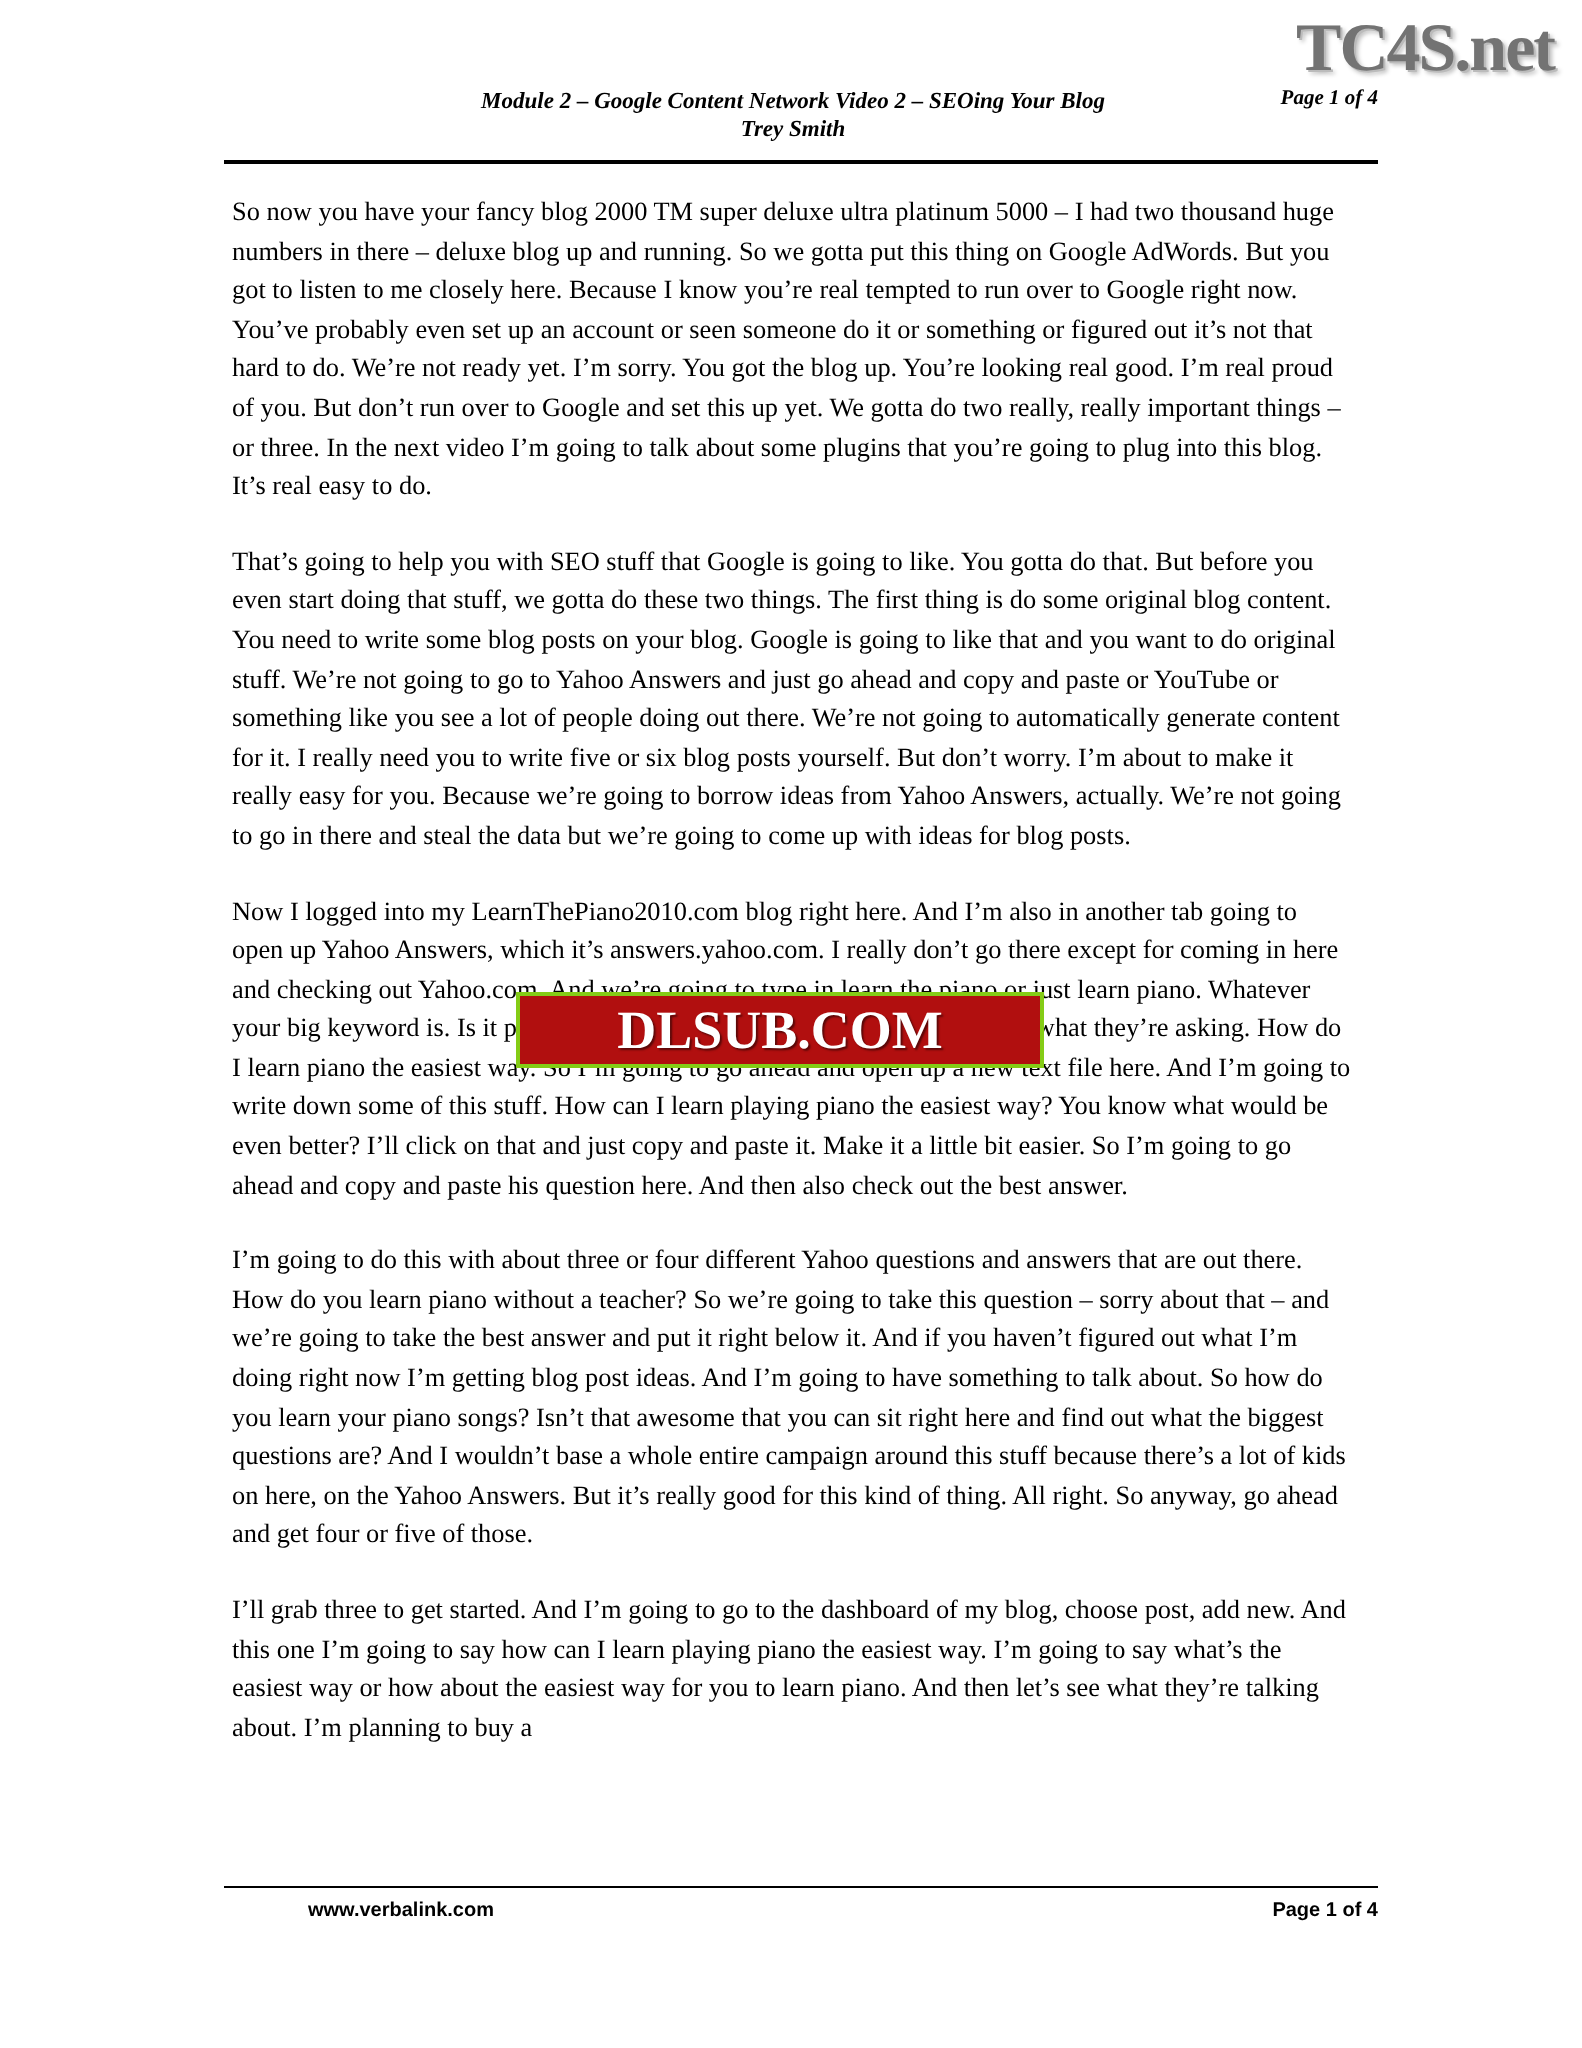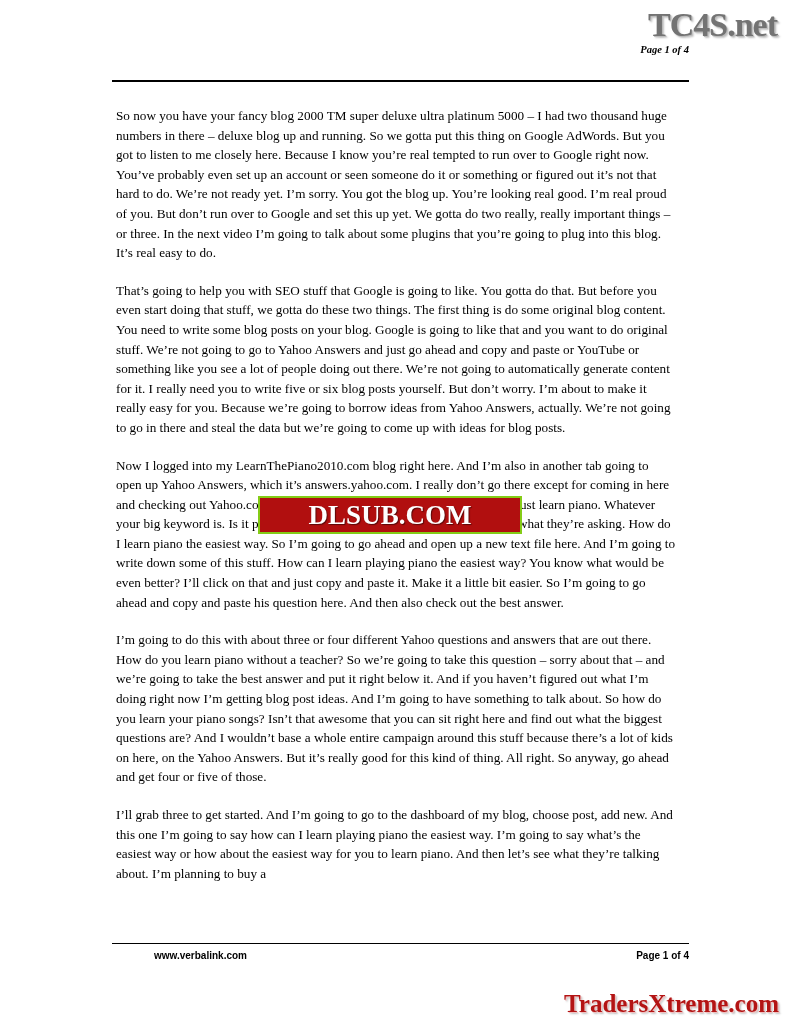--- a/index.html
+++ b/index.html
@@ -74,21 +74,20 @@
   .body-text {
     position: absolute;
     top: 96px;
     left: 116px;
     width: 560px;
     font-family: "Liberation Serif", serif;
     font-size: 13.2px;
     line-height: 19.6px;
     text-align: left;
     color: #000;
-    margin-top: 10px;
   }
   .body-text p {
     margin: 0 0 18px 0;
   }
 
   
   .rule-bottom {
     position: absolute;
     bottom: 80px;
     left: 112px;
@@ -153,20 +152,22 @@
 </style>
 </head>
 <body>
 
 <div class="page">
 
   <div class="tc4s-logo">TC4S.net</div>
 
   <div class="header">
     <div class="header-center">
+      <div>Module 2 – Google Content Network Video 2 – SEOing Your Blog</div>
+      <div>Trey Smith</div>
     </div>
     <div class="header-pageno">Page 1 of 4</div>
   </div>
 
   <div class="rule-top"></div>
 
   <div class="body-text">
     <p>So now you have your fancy blog 2000 TM super deluxe ultra platinum 5000 – I had two thousand huge numbers in there – deluxe blog up and running.  So we gotta put this thing on Google AdWords.  But you got to listen to me closely here.  Because I know you’re real tempted to run over to Google right now.  You’ve probably even set up an account or seen someone do it or something or figured out it’s not that hard to do.  We’re not ready yet.  I’m sorry.  You got the blog up.  You’re looking real good.  I’m real proud of you.  But don’t run over to Google and set this up yet.  We gotta do two really, really important things – or three.  In the next video I’m going to talk about some plugins that you’re going to plug into this blog.  It’s real easy to do.</p>
     <p>That’s going to help you with SEO stuff that Google is going to like.  You gotta do that.  But before you even start doing that stuff, we gotta do these two things.  The first thing is do some original blog content.  You need to write some blog posts on your blog.  Google is going to like that and you want to do original stuff.  We’re not going to go to Yahoo Answers and just go ahead and copy and paste or YouTube or something like you see a lot of people doing out there.  We’re not going to automatically generate content for it.  I really need you to write five or six blog posts yourself.  But don’t worry.  I’m about to make it really easy for you.  Because we’re going to borrow ideas from Yahoo Answers, actually.  We’re not going to go in there and steal the data but we’re going to come up with ideas for blog posts.</p>
     <p>Now I logged into my LearnThePiano2010.com blog right here.  And I’m also in another tab going to open up Yahoo Answers, which it’s answers.yahoo.com.  I really don’t go there except for coming in here and checking out Yahoo.com.  And we’re going to type in learn the piano or just learn piano.  Whatever your big keyword is.  Is it possible to learn piano out of – I don’t even know what they’re asking.  How do I learn piano the easiest way.  So I’m going to go ahead and open up a new text file here.  And I’m going to write down some of this stuff.  How can I learn playing piano the easiest way?  You know what would be even better?  I’ll click on that and just copy and paste it.  Make it a little bit easier.  So I’m going to go ahead and copy and paste his question here.  And then also check out the best answer.</p>
@@ -178,15 +179,14 @@
     <span>DLSUB.COM</span>
   </div>
 
   <div class="rule-bottom"></div>
 
   <div class="footer">
     <div class="footer-left">www.verbalink.com</div>
     <div class="footer-right">Page 1 of 4</div>
   </div>
 
-  <div class="tx-wm">TradersXtreme.com</div>
 
 </div>
 
 </body></html>

